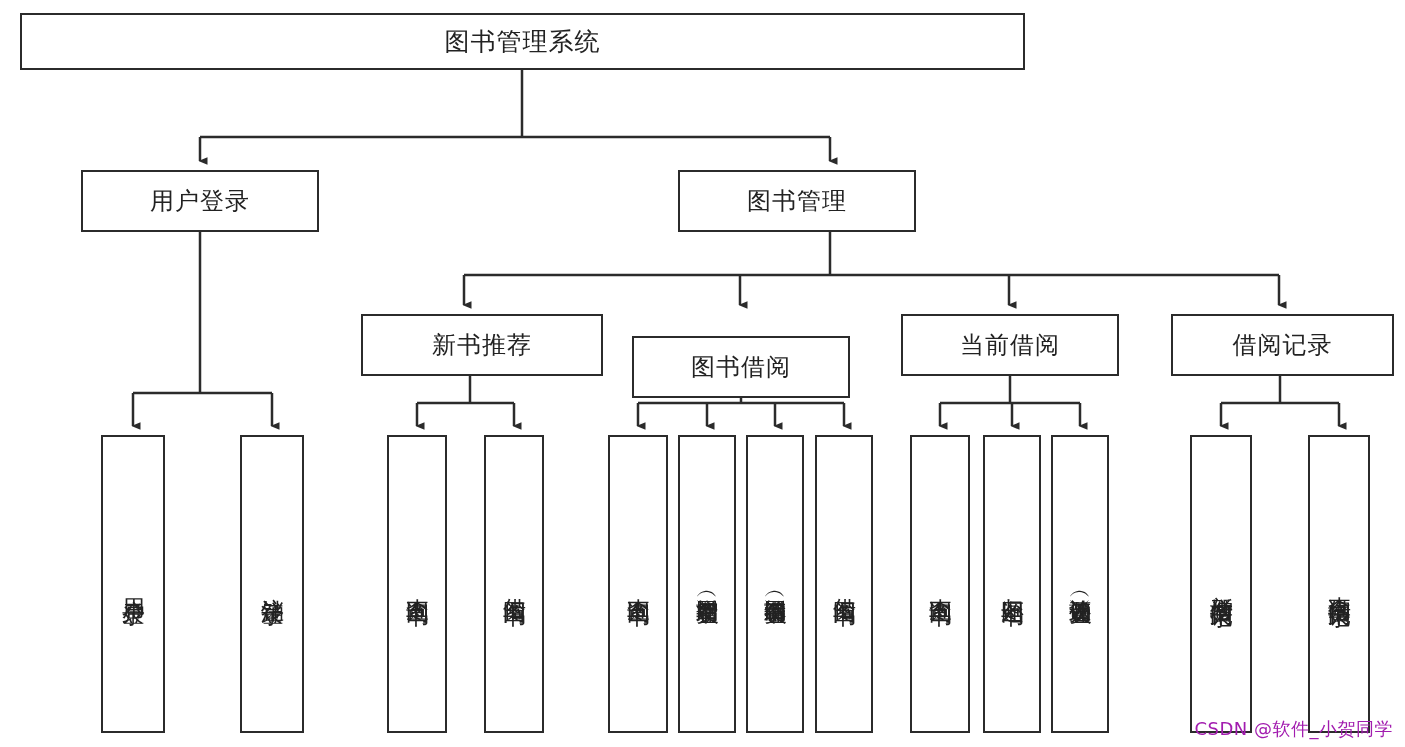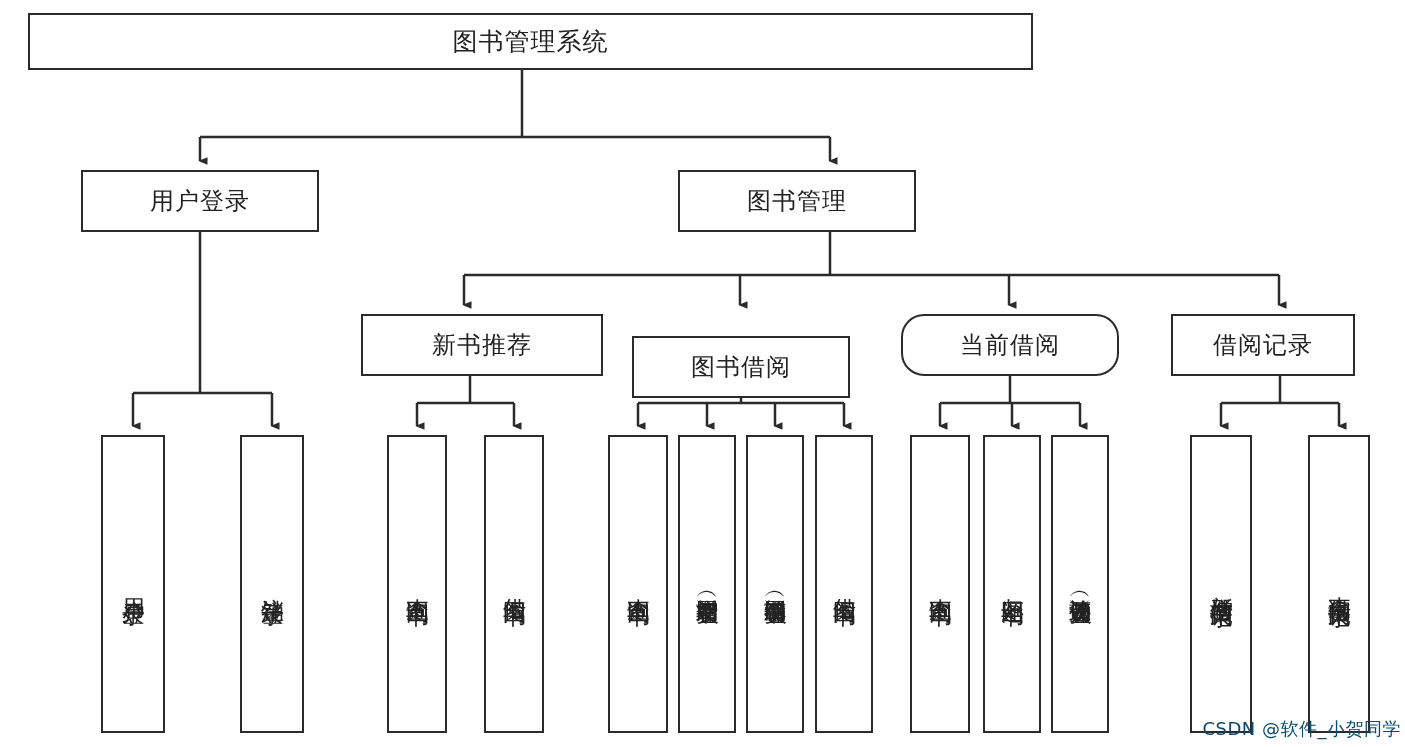--- a/index.html
+++ b/index.html
@@ -53,24 +53,24 @@
     letter-spacing: 2px;
     white-space: nowrap;
     color: #222222;
   }
   .vtext.tall {
     font-size: 22px;
     letter-spacing: 0.5px;
   }
   .watermark {
     position: absolute;
-    right: 4px;
+    right: 12px;
     bottom: 6px;
     font-size: 18px;
-    color: #0c4a6e;
+    color: #a21caf;
     letter-spacing: 0.5px;
     white-space: nowrap;
   }
 </style>
 </head>
 <body>
 
 <div id="canvas">
 
   <svg class="edges" viewBox="0 0 1405 747">
@@ -110,39 +110,39 @@
         <line x1="1012" y1="403" x2="1012" y2="426" stroke="#2b2b2b" stroke-width="2.5" marker-end="url(#arrow)"></line>
         <line x1="1080" y1="403" x2="1080" y2="426" stroke="#2b2b2b" stroke-width="2.5" marker-end="url(#arrow)"></line>
         <line x1="1280" y1="376" x2="1280" y2="403" stroke="#2b2b2b" stroke-width="2.5"></line>
         <line x1="1221" y1="403" x2="1339" y2="403" stroke="#2b2b2b" stroke-width="2.5"></line>
         <line x1="1221" y1="403" x2="1221" y2="426" stroke="#2b2b2b" stroke-width="2.5" marker-end="url(#arrow)"></line>
         <line x1="1339" y1="403" x2="1339" y2="426" stroke="#2b2b2b" stroke-width="2.5" marker-end="url(#arrow)"></line>
       </g>
   </svg>
 
   <div id="nodes-layer">
-      <div class="node h-node root" style="left: 28px; top: 13px; width: 1005px; height: 57px;">
+      <div class="node h-node root" style="left: 20px; top: 13px; width: 1005px; height: 57px;">
         <span>图书管理系统</span>
       </div>
       <div class="node h-node" style="left: 81px; top: 170px; width: 238px; height: 62px;">
         <span>用户登录</span>
       </div>
       <div class="node h-node" style="left: 678px; top: 170px; width: 238px; height: 62px;">
         <span>图书管理</span>
       </div>
       <div class="node h-node" style="left: 361px; top: 314px; width: 242px; height: 62px;">
         <span>新书推荐</span>
       </div>
       <div class="node h-node" style="left: 632px; top: 314px; width: 218px; height: 62px; margin-top: 22px;">
         <span>图书借阅</span>
       </div>
-      <div class="node h-node" style="left: 901px; top: 314px; width: 218px; height: 62px; border-radius: 23px;">
+      <div class="node h-node" style="left: 901px; top: 314px; width: 218px; height: 62px;">
         <span>当前借阅</span>
       </div>
-      <div class="node h-node" style="left: 1171px; top: 314px; width: 184px; height: 62px;">
+      <div class="node h-node" style="left: 1171px; top: 314px; width: 223px; height: 62px;">
         <span>借阅记录</span>
       </div>
       <div class="node v-node" style="left: 101px; top: 435px; width: 64px; height: 298px;">
         <span class="vtext">用户登录</span>
       </div>
       <div class="node v-node" style="left: 240px; top: 435px; width: 64px; height: 298px;">
         <span class="vtext">注销登录</span>
       </div>
       <div class="node v-node" style="left: 387px; top: 435px; width: 60px; height: 298px;">
         <span class="vtext">查询图书</span>

